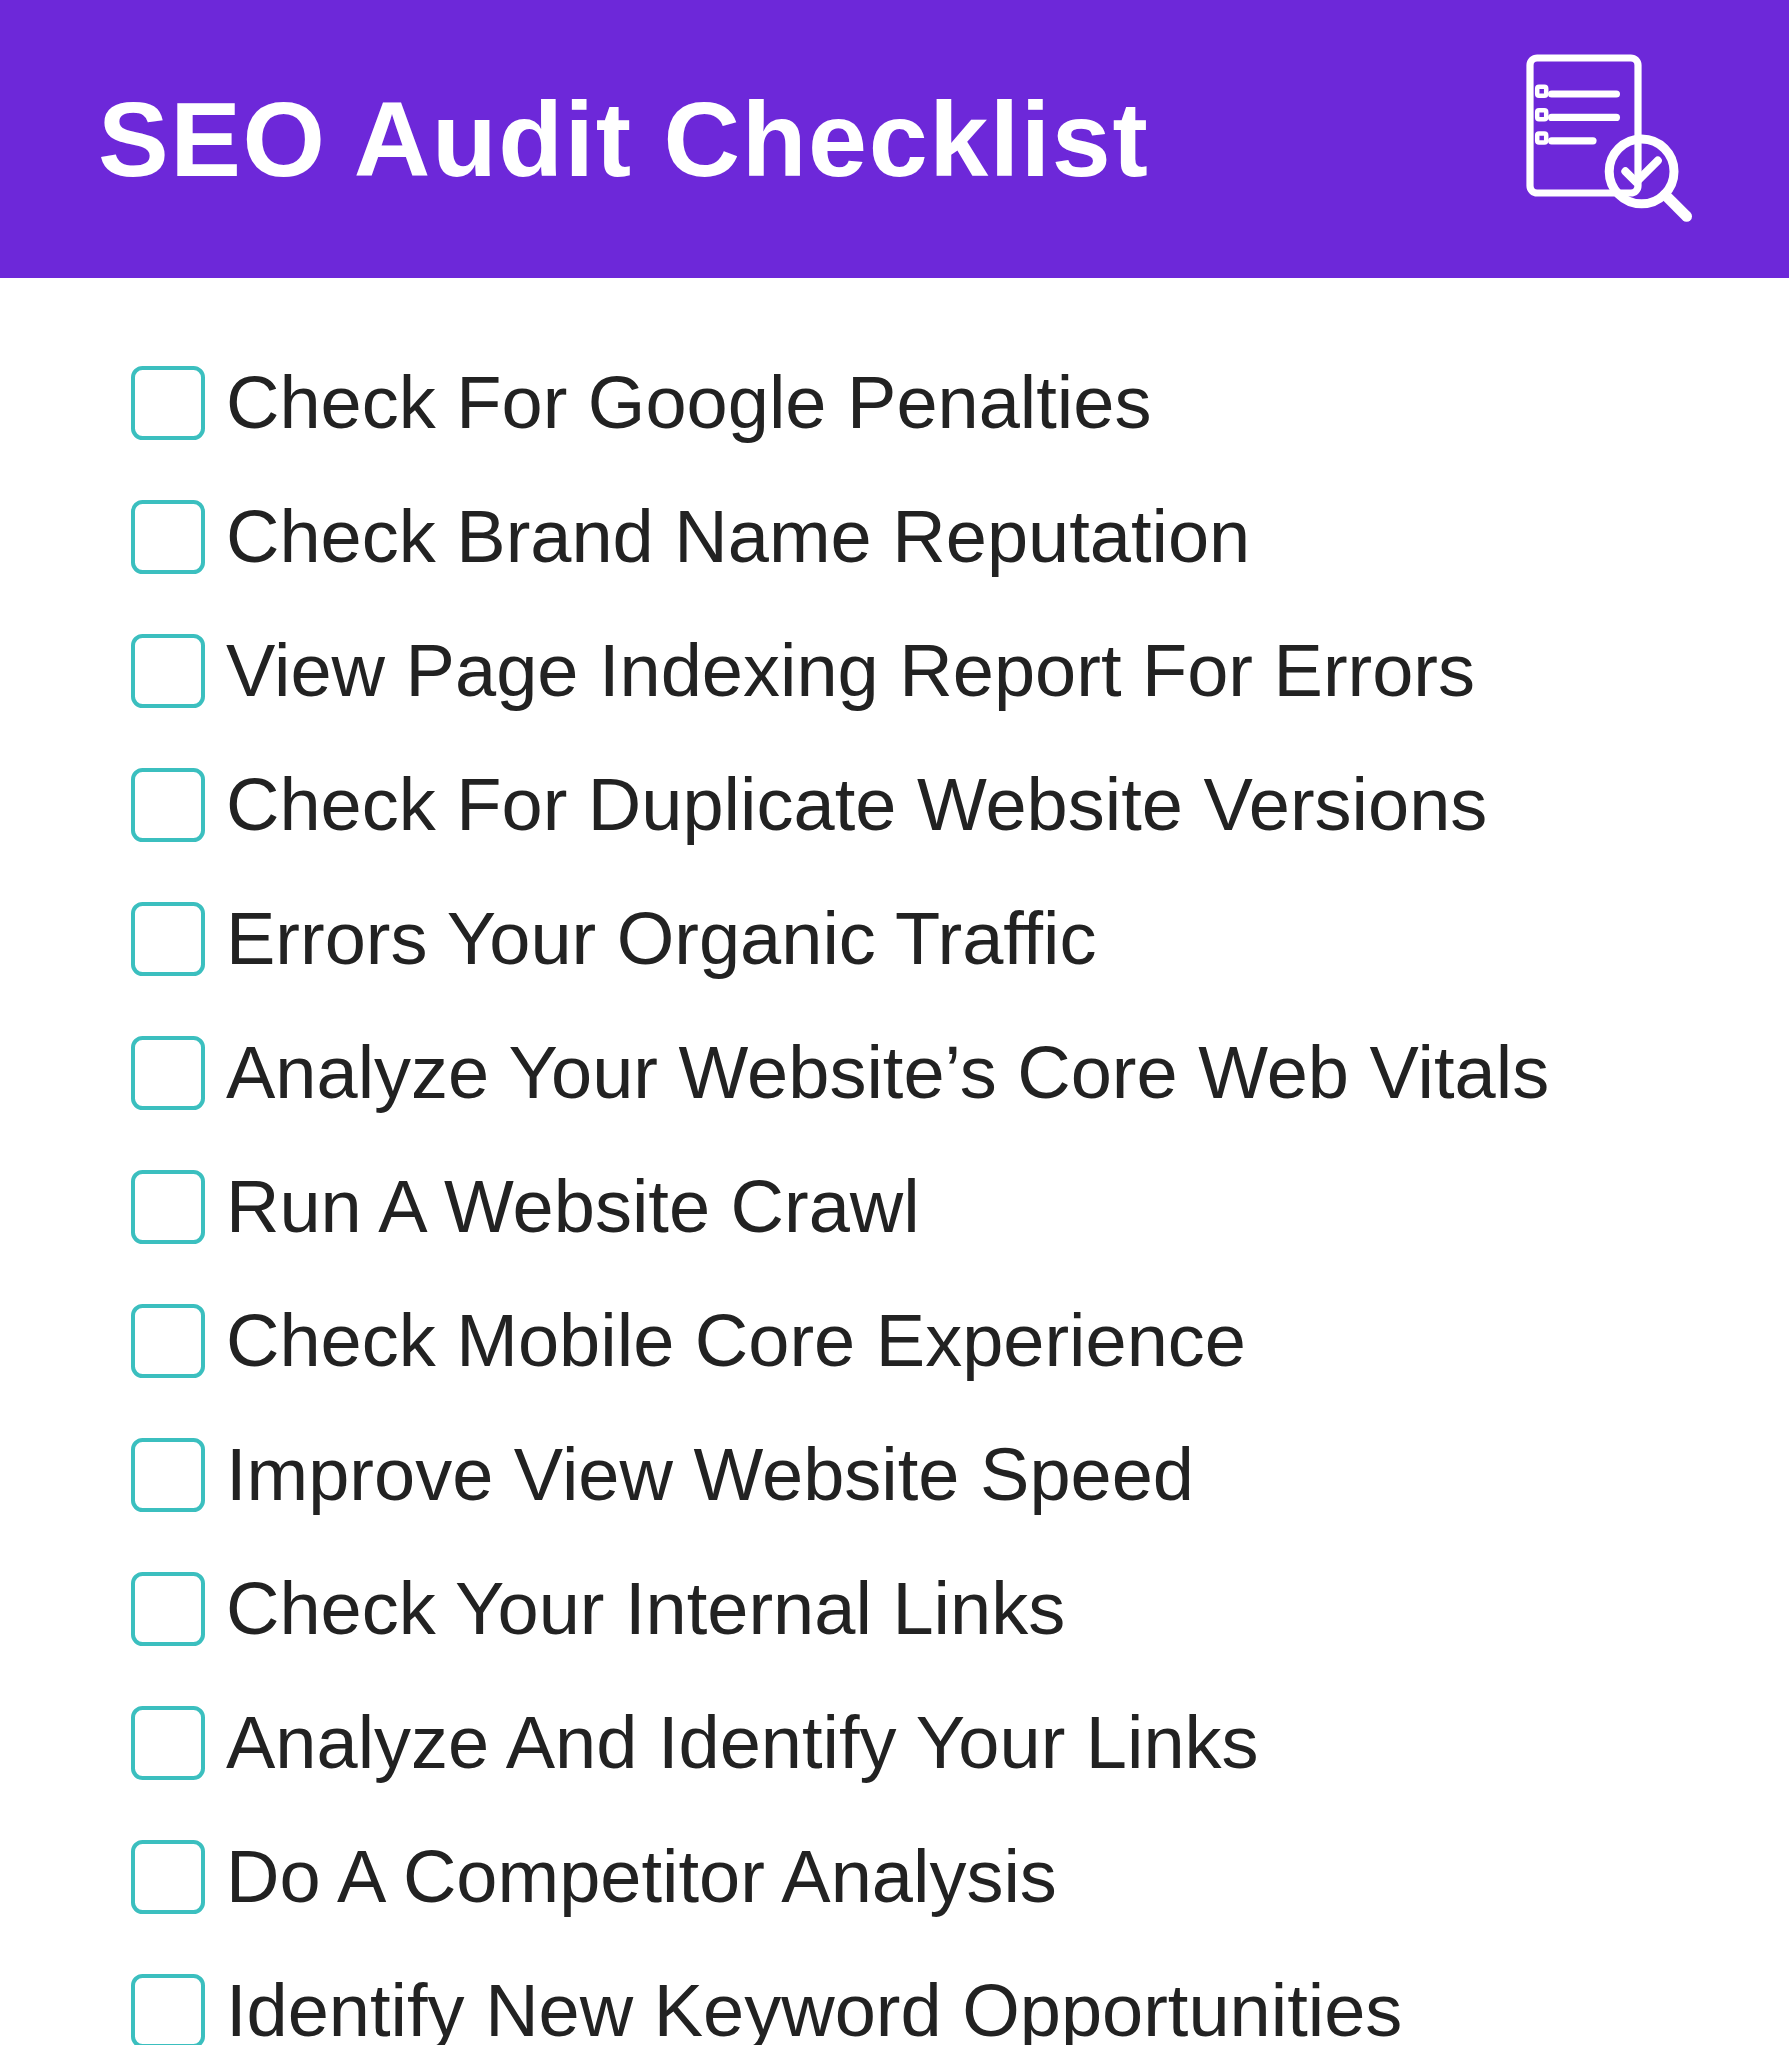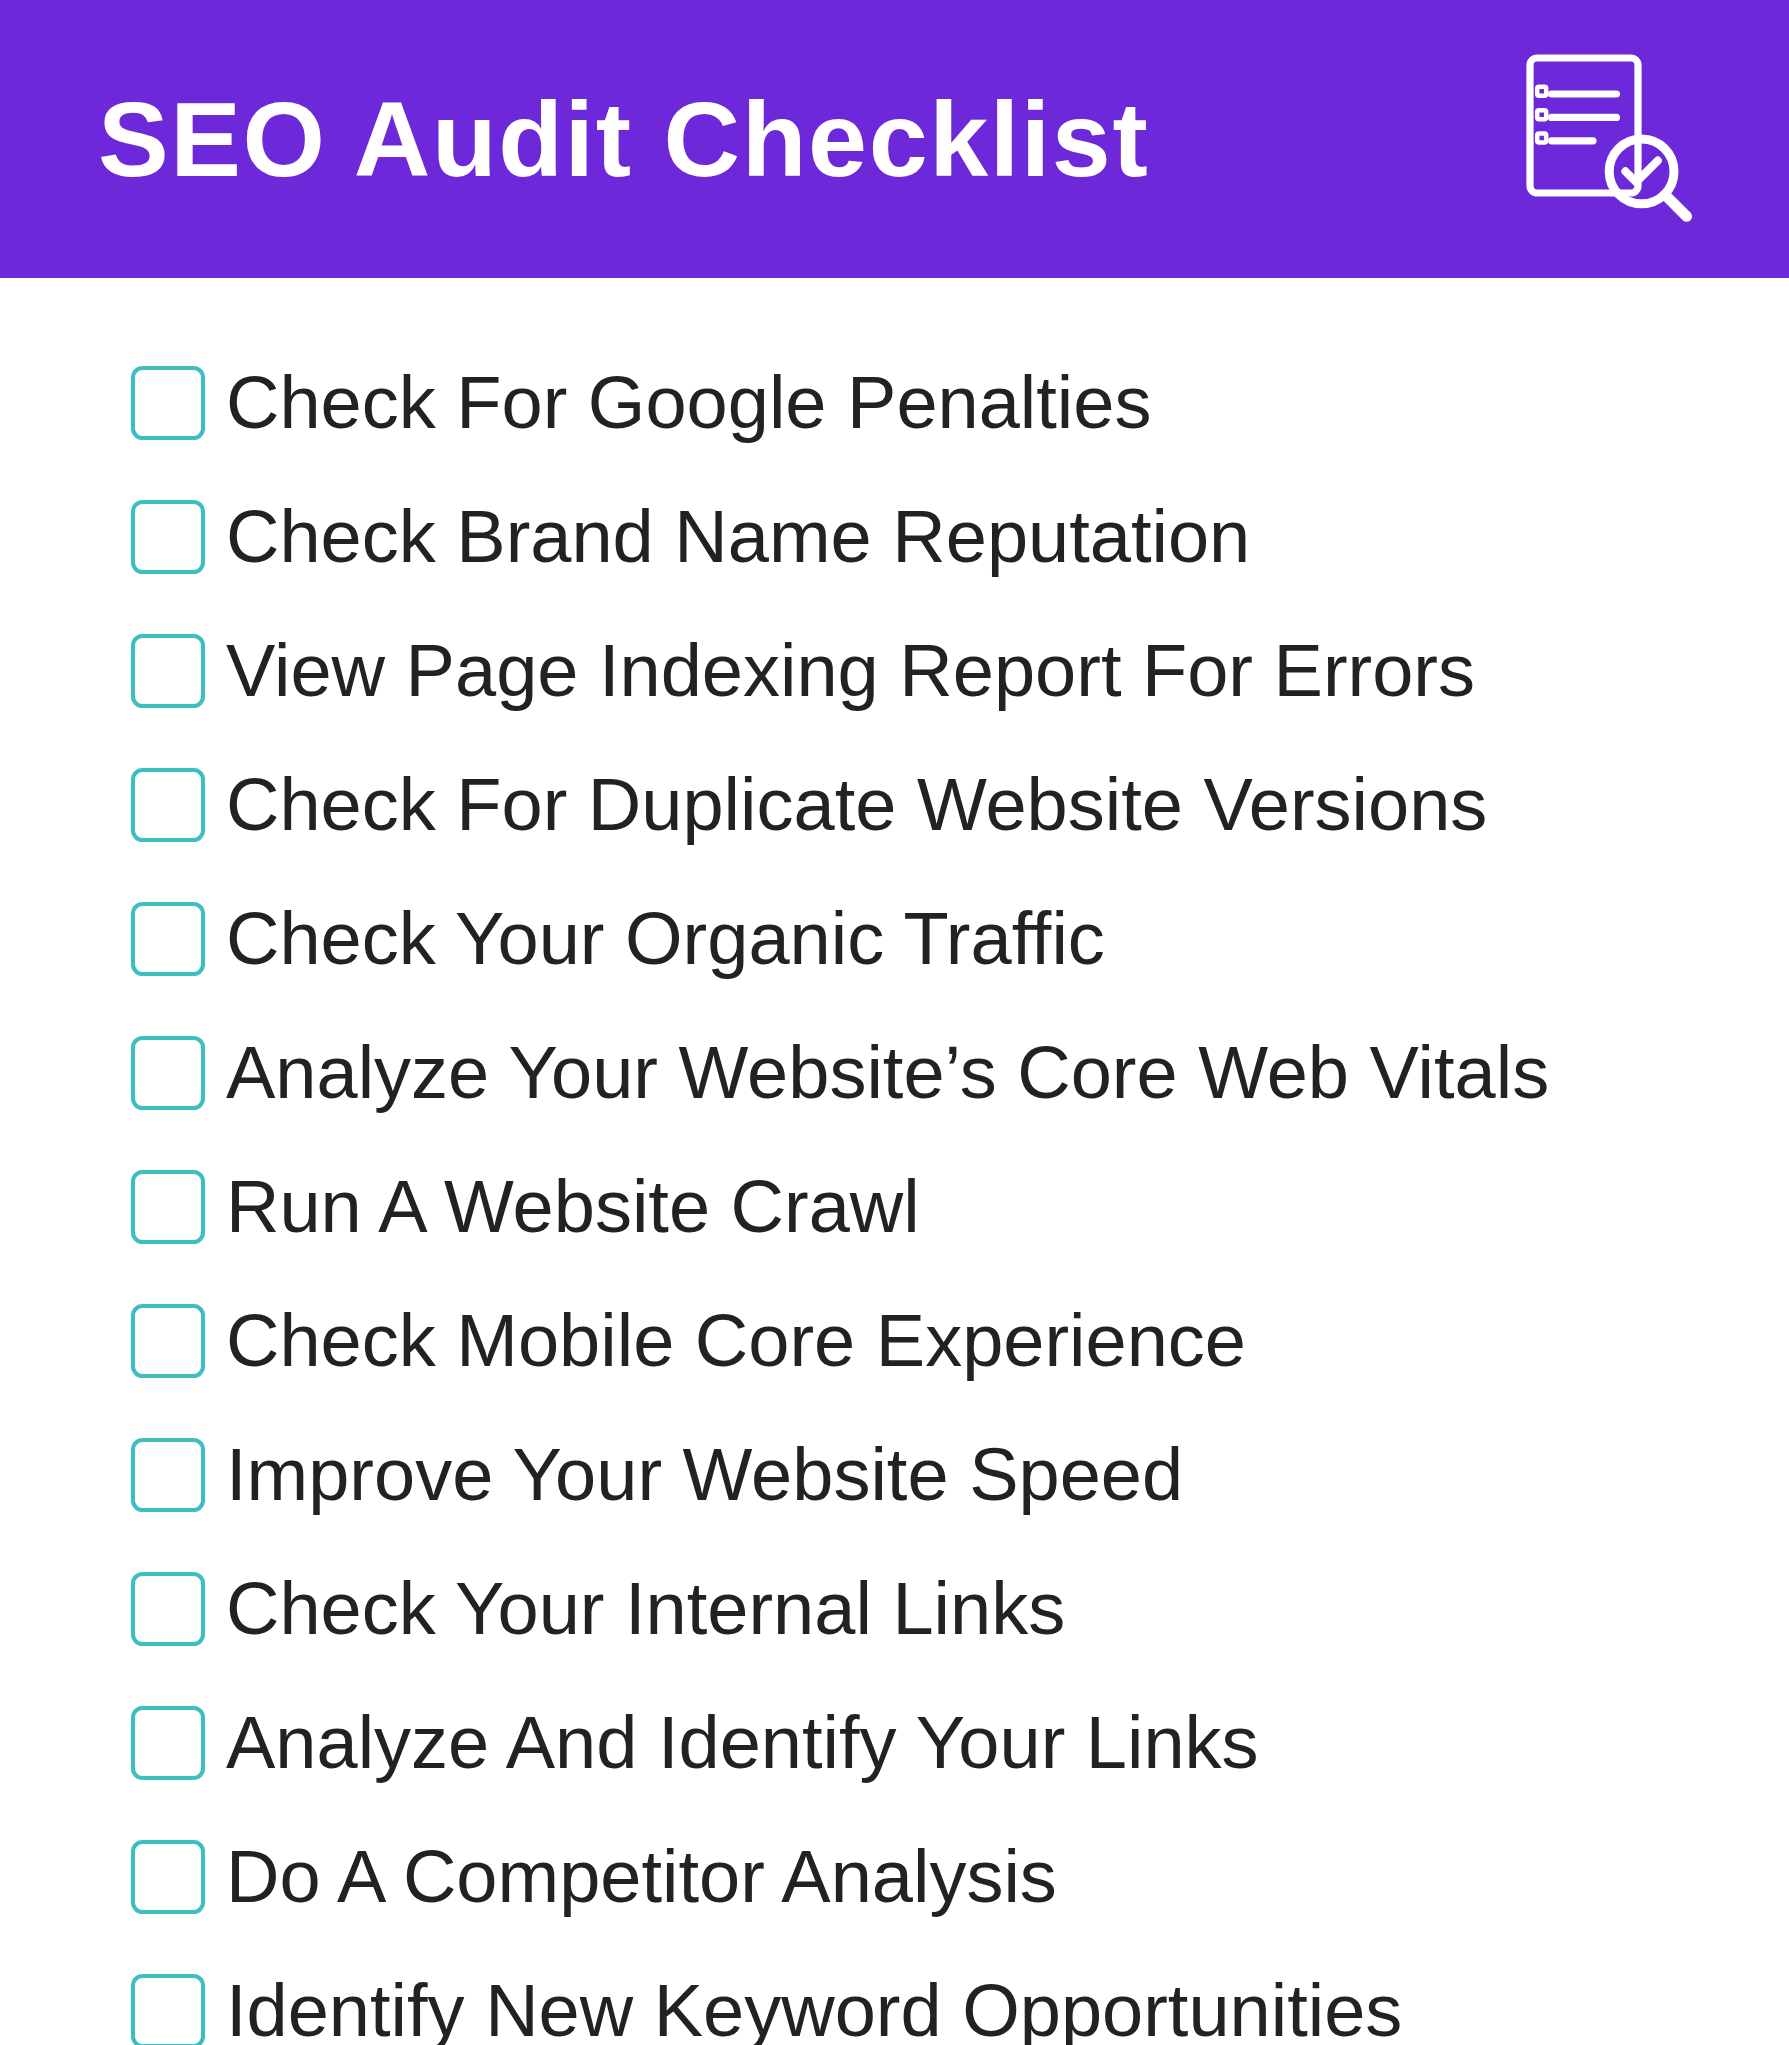--- a/index.html
+++ b/index.html
@@ -106,37 +106,37 @@
       <div class="checklist-item">
         <div class="checkbox"></div>
         <span class="item-label">View Page Indexing Report For Errors</span>
       </div>
       <div class="checklist-item">
         <div class="checkbox"></div>
         <span class="item-label">Check For Duplicate Website Versions</span>
       </div>
       <div class="checklist-item">
         <div class="checkbox"></div>
-        <span class="item-label">Check Your Organic Traffic</span>
+        <span class="item-label">Errors Your Organic Traffic</span>
       </div>
       <div class="checklist-item">
         <div class="checkbox"></div>
         <span class="item-label">Analyze Your Website’s Core Web Vitals</span>
       </div>
       <div class="checklist-item">
         <div class="checkbox"></div>
         <span class="item-label">Run A Website Crawl</span>
       </div>
       <div class="checklist-item">
         <div class="checkbox"></div>
         <span class="item-label">Check Mobile Core Experience</span>
       </div>
       <div class="checklist-item">
         <div class="checkbox"></div>
-        <span class="item-label">Improve Your Website Speed</span>
+        <span class="item-label">Improve View Website Speed</span>
       </div>
       <div class="checklist-item">
         <div class="checkbox"></div>
         <span class="item-label">Check Your Internal Links</span>
       </div>
       <div class="checklist-item">
         <div class="checkbox"></div>
         <span class="item-label">Analyze And Identify Your Links</span>
       </div>
       <div class="checklist-item">

